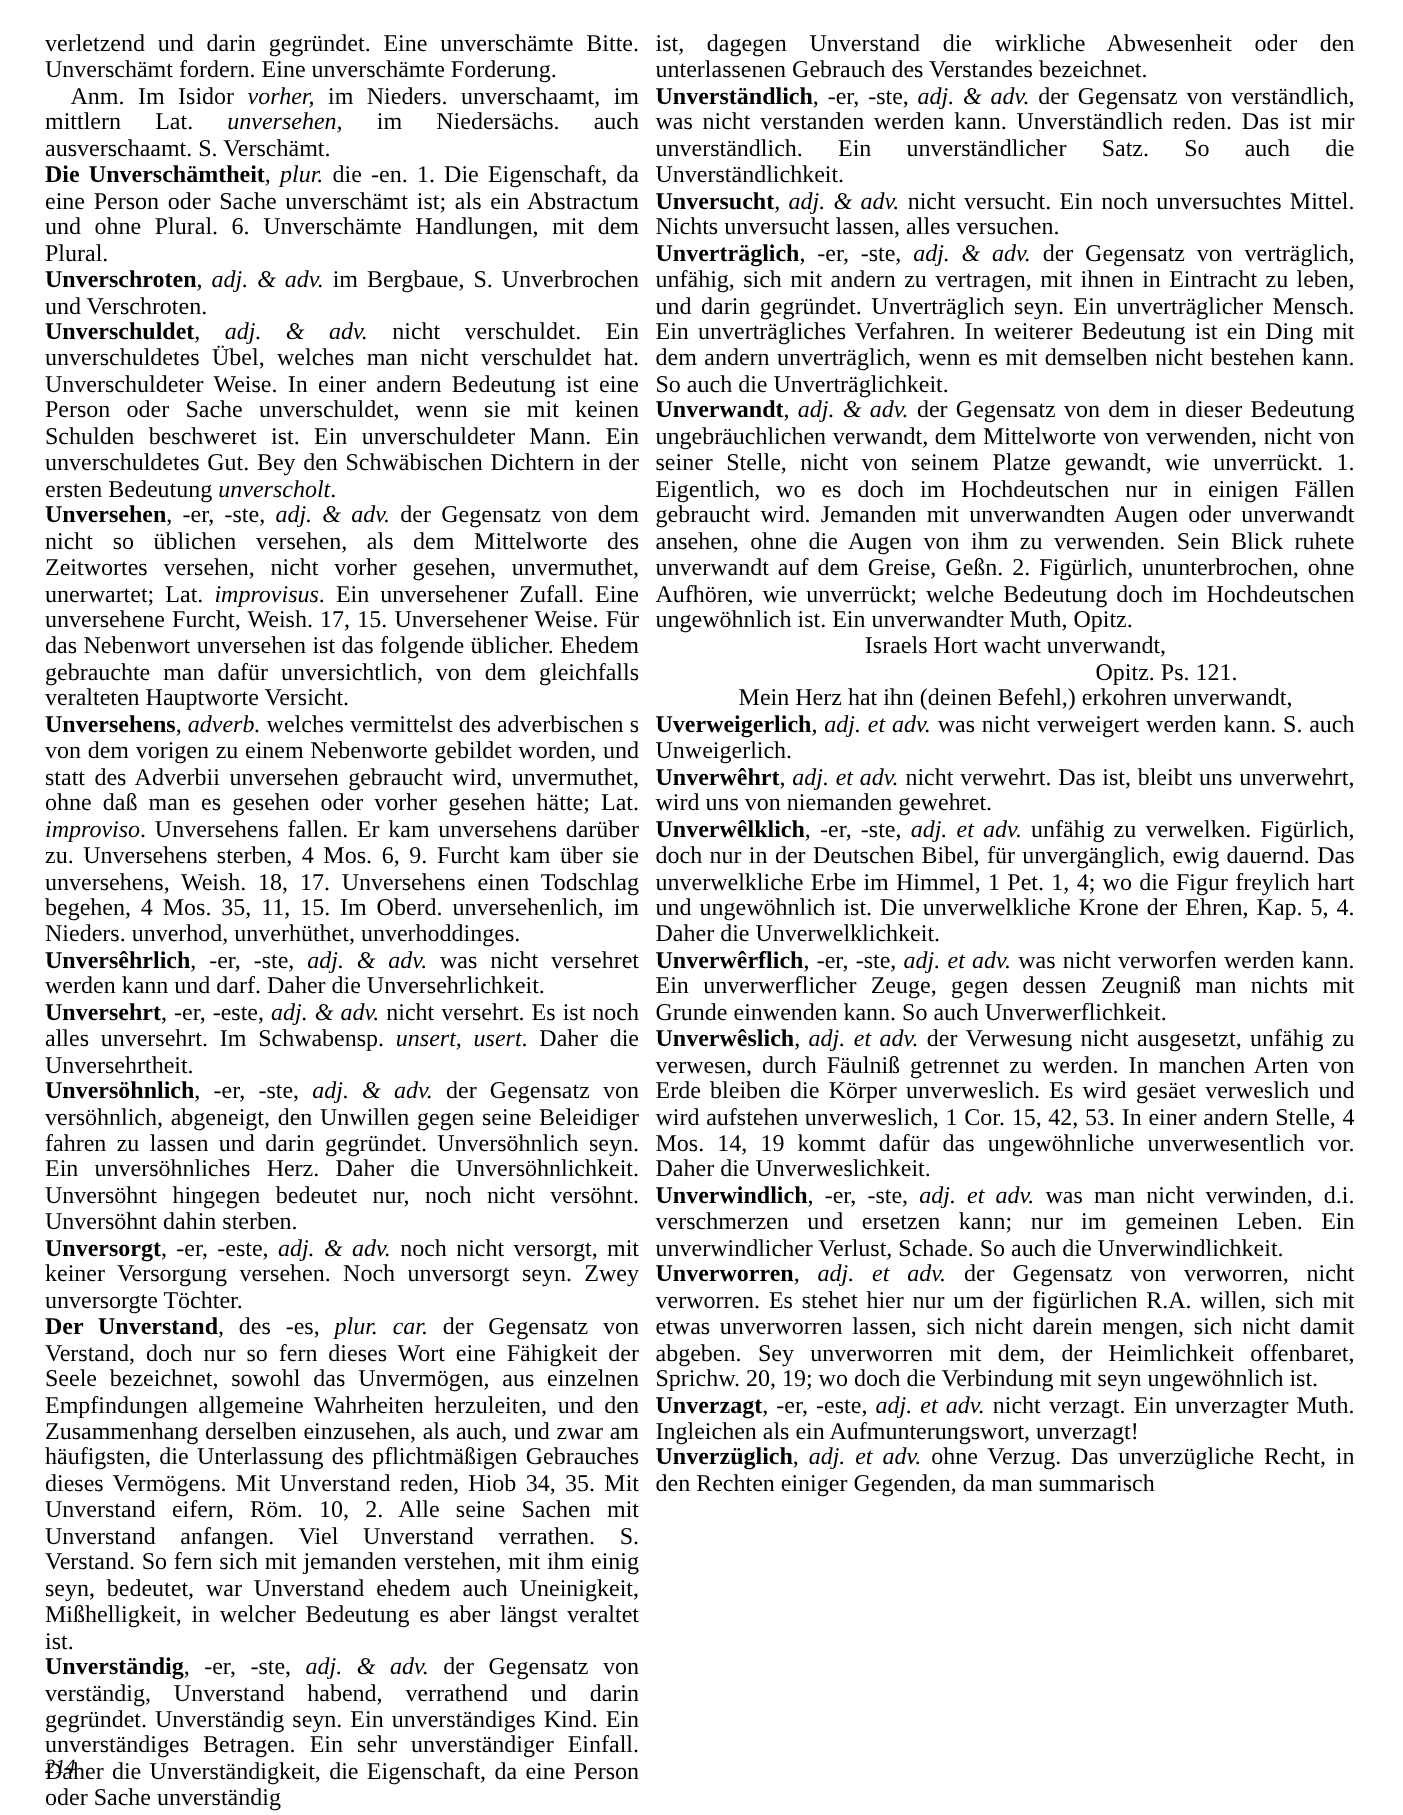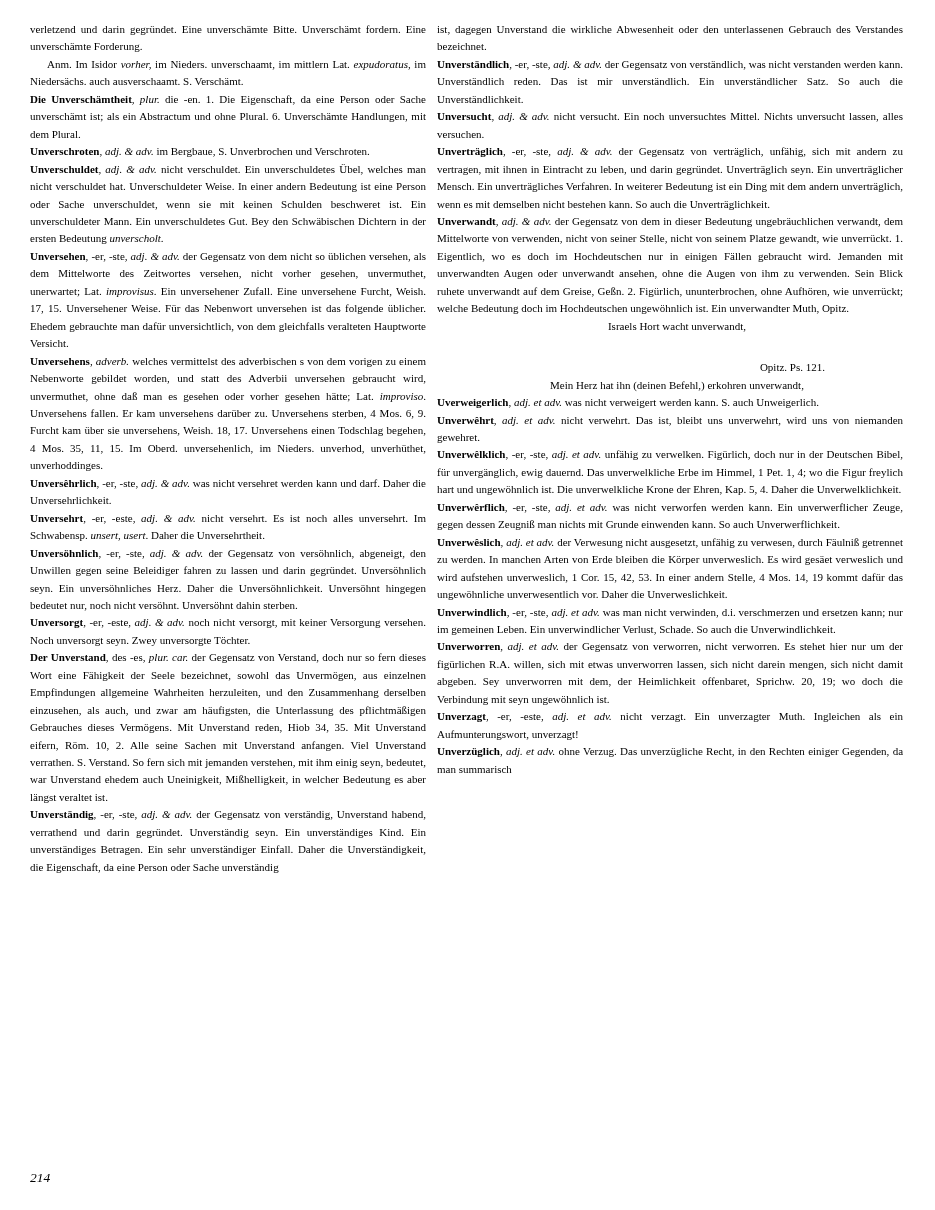--- a/index.html
+++ b/index.html
@@ -3,39 +3,39 @@
 <meta charset="utf-8">
 <style>
   html, body { margin:0; padding:0; }
   body {
     width:935px; height:1210px;
     background:#ffffff; color:#000000;
     font-family:"Liberation Serif","DejaVu Serif",serif;
   }
   .page { position:relative; width:935px; height:1210px; overflow:hidden; background:#fff; }
   .columns { position:absolute; top:21px; left:30px; display:flex; gap:11px; }
-  .col { font-size:11px; line-height:17.45px; text-align:justify; text-justify:inter-word; }
+  .col { font-size:16px; line-height:17.45px; text-align:justify; text-justify:inter-word; }
   .col-left  { width:396px; }
   .col-right { width:466px; }
   p.para { margin:0; padding:0; }
   p.note { text-indent:17px; }
   .bold { font-weight:bold; }
   .italic { font-style:italic; }
   p.verse-line { text-align:center; padding-left:14px; }
-  p.verse-attrib { text-align:right; padding-right:78px;margin-top:24px; }
+  p.verse-attrib { text-align:right; padding-right:78px; }
   .page-number { position:absolute; left:30px; top:1170px; font-size:13.5px;font-style:italic; }
 </style>
 </head>
 <body>
 
 <div class="page">
   <div class="columns">
     <div class="col col-left" id="col-left">
         <p class="para continuation"><span class="normal">verletzend und darin gegründet. Eine unverschämte Bitte. Unverschämt fordern. Eine unverschämte Forderung.</span></p>
-        <p class="para note"><span class="normal">Anm. Im Isidor </span><span class="italic">vorher,</span><span class="normal"> im Nieders. unverschaamt, im mittlern Lat. </span><span class="italic">expudoratus,</span><span class="normal"> im Niedersächs. auch ausverschaamt. S. Verschämt.</span></p>
+        <p class="para note"><span class="normal">Anm. Im Isidor </span><span class="italic">vorher,</span><span class="normal"> im Nieders. unverschaamt, im mittlern Lat. </span><span class="italic">unversehen,</span><span class="normal"> im Niedersächs. auch ausverschaamt. S. Verschämt.</span></p>
         <p class="para entry"><span class="bold">Die Unverschämtheit</span><span class="normal">, </span><span class="italic">plur.</span><span class="normal"> die -en. 1. Die Eigenschaft, da eine Person oder Sache unverschämt ist; als ein Abstractum und ohne Plural. 6. Unverschämte Handlungen, mit dem Plural.</span></p>
         <p class="para entry"><span class="bold">Unverschroten</span><span class="normal">, </span><span class="italic">adj. &amp; adv.</span><span class="normal"> im Bergbaue, S. Unverbrochen und Verschroten.</span></p>
         <p class="para entry"><span class="bold">Unverschuldet</span><span class="normal">, </span><span class="italic">adj. &amp; adv.</span><span class="normal"> nicht verschuldet. Ein unverschuldetes Übel, welches man nicht verschuldet hat. Unverschuldeter Weise. In einer andern Bedeutung ist eine Person oder Sache unverschuldet, wenn sie mit keinen Schulden beschweret ist. Ein unverschuldeter Mann. Ein unverschuldetes Gut. Bey den Schwäbischen Dichtern in der ersten Bedeutung </span><span class="italic">unverscholt</span><span class="normal">.</span></p>
         <p class="para entry"><span class="bold">Unversehen</span><span class="normal">, -er, -ste, </span><span class="italic">adj. &amp; adv.</span><span class="normal"> der Gegensatz von dem nicht so üblichen versehen, als dem Mittelworte des Zeitwortes versehen, nicht vorher gesehen, unvermuthet, unerwartet; Lat. </span><span class="italic">improvisus</span><span class="normal">. Ein unversehener Zufall. Eine unversehene Furcht, Weish. 17, 15. Unversehener Weise. Für das Nebenwort unversehen ist das folgende üblicher. Ehedem gebrauchte man dafür unversichtlich, von dem gleichfalls veralteten Hauptworte Versicht.</span></p>
         <p class="para entry"><span class="bold">Unversehens</span><span class="normal">, </span><span class="italic">adverb.</span><span class="normal"> welches vermittelst des adverbischen s von dem vorigen zu einem Nebenworte gebildet worden, und statt des Adverbii unversehen gebraucht wird, unvermuthet, ohne daß man es gesehen oder vorher gesehen hätte; Lat. </span><span class="italic">improviso</span><span class="normal">. Unversehens fallen. Er kam unversehens darüber zu. Unversehens sterben, 4 Mos. 6, 9. Furcht kam über sie unversehens, Weish. 18, 17. Unversehens einen Todschlag begehen, 4 Mos. 35, 11, 15. Im Oberd. unversehenlich, im Nieders. unverhod, unverhüthet, unverhoddinges.</span></p>
         <p class="para entry"><span class="bold">Unversêhrlich</span><span class="normal">, -er, -ste, </span><span class="italic">adj. &amp; adv.</span><span class="normal"> was nicht versehret werden kann und darf. Daher die Unversehrlichkeit.</span></p>
         <p class="para entry"><span class="bold">Unversehrt</span><span class="normal">, -er, -este, </span><span class="italic">adj. &amp; adv.</span><span class="normal"> nicht versehrt. Es ist noch alles unversehrt. Im Schwabensp. </span><span class="italic">unsert, usert</span><span class="normal">. Daher die Unversehrtheit.</span></p>
         <p class="para entry"><span class="bold">Unversöhnlich</span><span class="normal">, -er, -ste, </span><span class="italic">adj. &amp; adv.</span><span class="normal"> der Gegensatz von versöhnlich, abgeneigt, den Unwillen gegen seine Beleidiger fahren zu lassen und darin gegründet. Unversöhnlich seyn. Ein unversöhnliches Herz. Daher die Unversöhnlichkeit. Unversöhnt hingegen bedeutet nur, noch nicht versöhnt. Unversöhnt dahin sterben.</span></p>
         <p class="para entry"><span class="bold">Unversorgt</span><span class="normal">, -er, -este, </span><span class="italic">adj. &amp; adv.</span><span class="normal"> noch nicht versorgt, mit keiner Versorgung versehen. Noch unversorgt seyn. Zwey unversorgte Töchter.</span></p>
         <p class="para entry"><span class="bold">Der Unverstand</span><span class="normal">, des -es, </span><span class="italic">plur. car.</span><span class="normal"> der Gegensatz von Verstand, doch nur so fern dieses Wort eine Fähigkeit der Seele bezeichnet, sowohl das Unvermögen, aus einzelnen Empfindungen allgemeine Wahrheiten herzuleiten, und den Zusammenhang derselben einzusehen, als auch, und zwar am häufigsten, die Unterlassung des pflichtmäßigen Gebrauches dieses Vermögens. Mit Unverstand reden, Hiob 34, 35. Mit Unverstand eifern, Röm. 10, 2. Alle seine Sachen mit Unverstand anfangen. Viel Unverstand verrathen. S. Verstand. So fern sich mit jemanden verstehen, mit ihm einig seyn, bedeutet, war Unverstand ehedem auch Uneinigkeit, Mißhelligkeit, in welcher Bedeutung es aber längst veraltet ist.</span></p>

